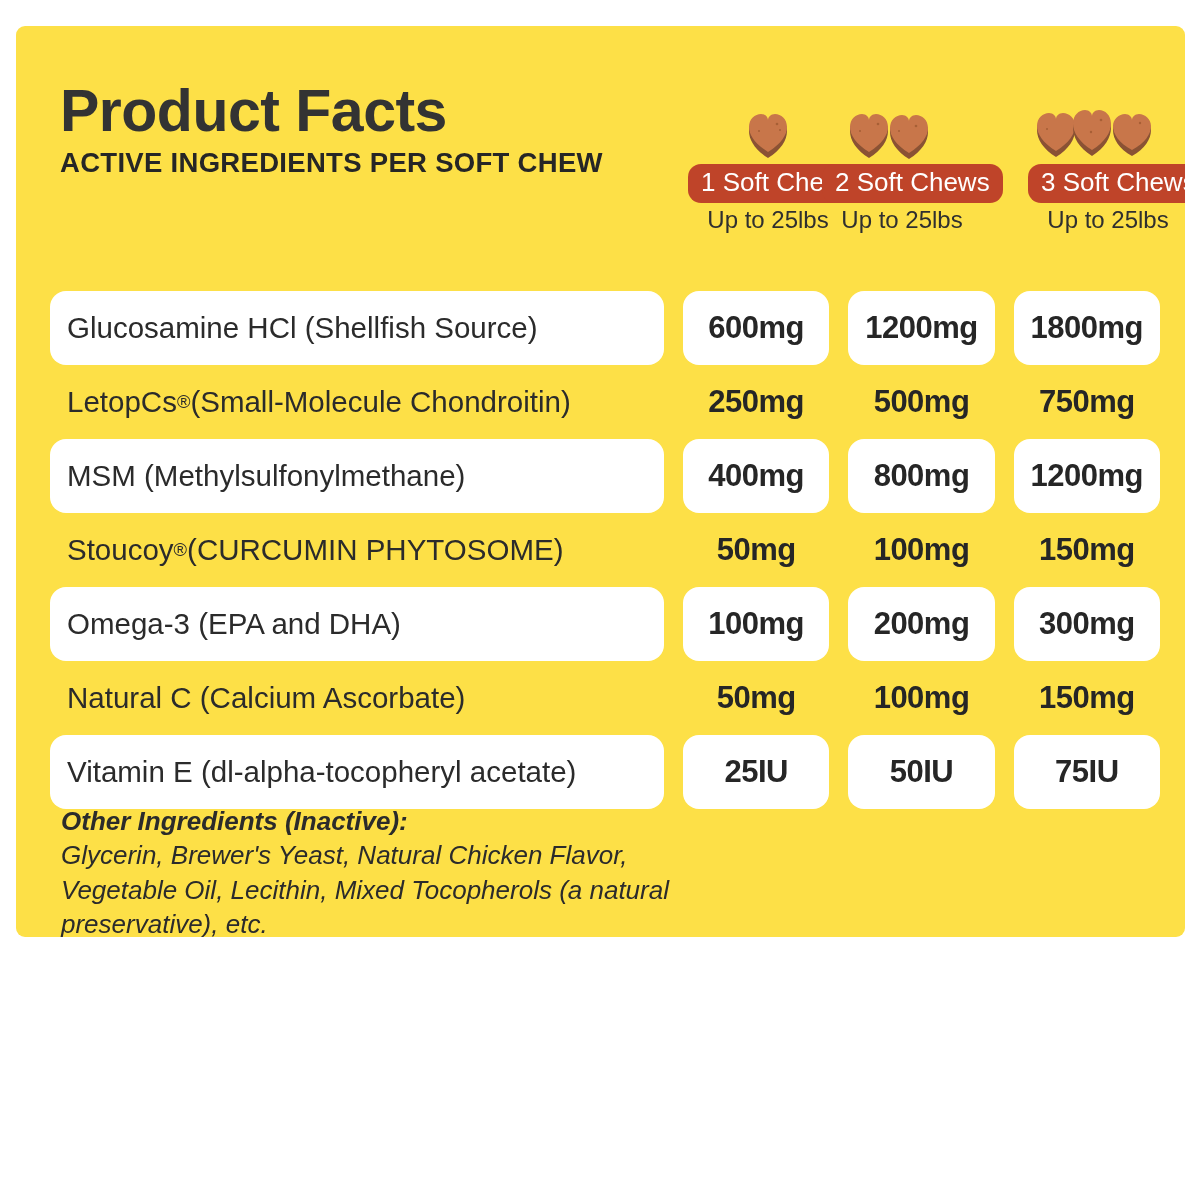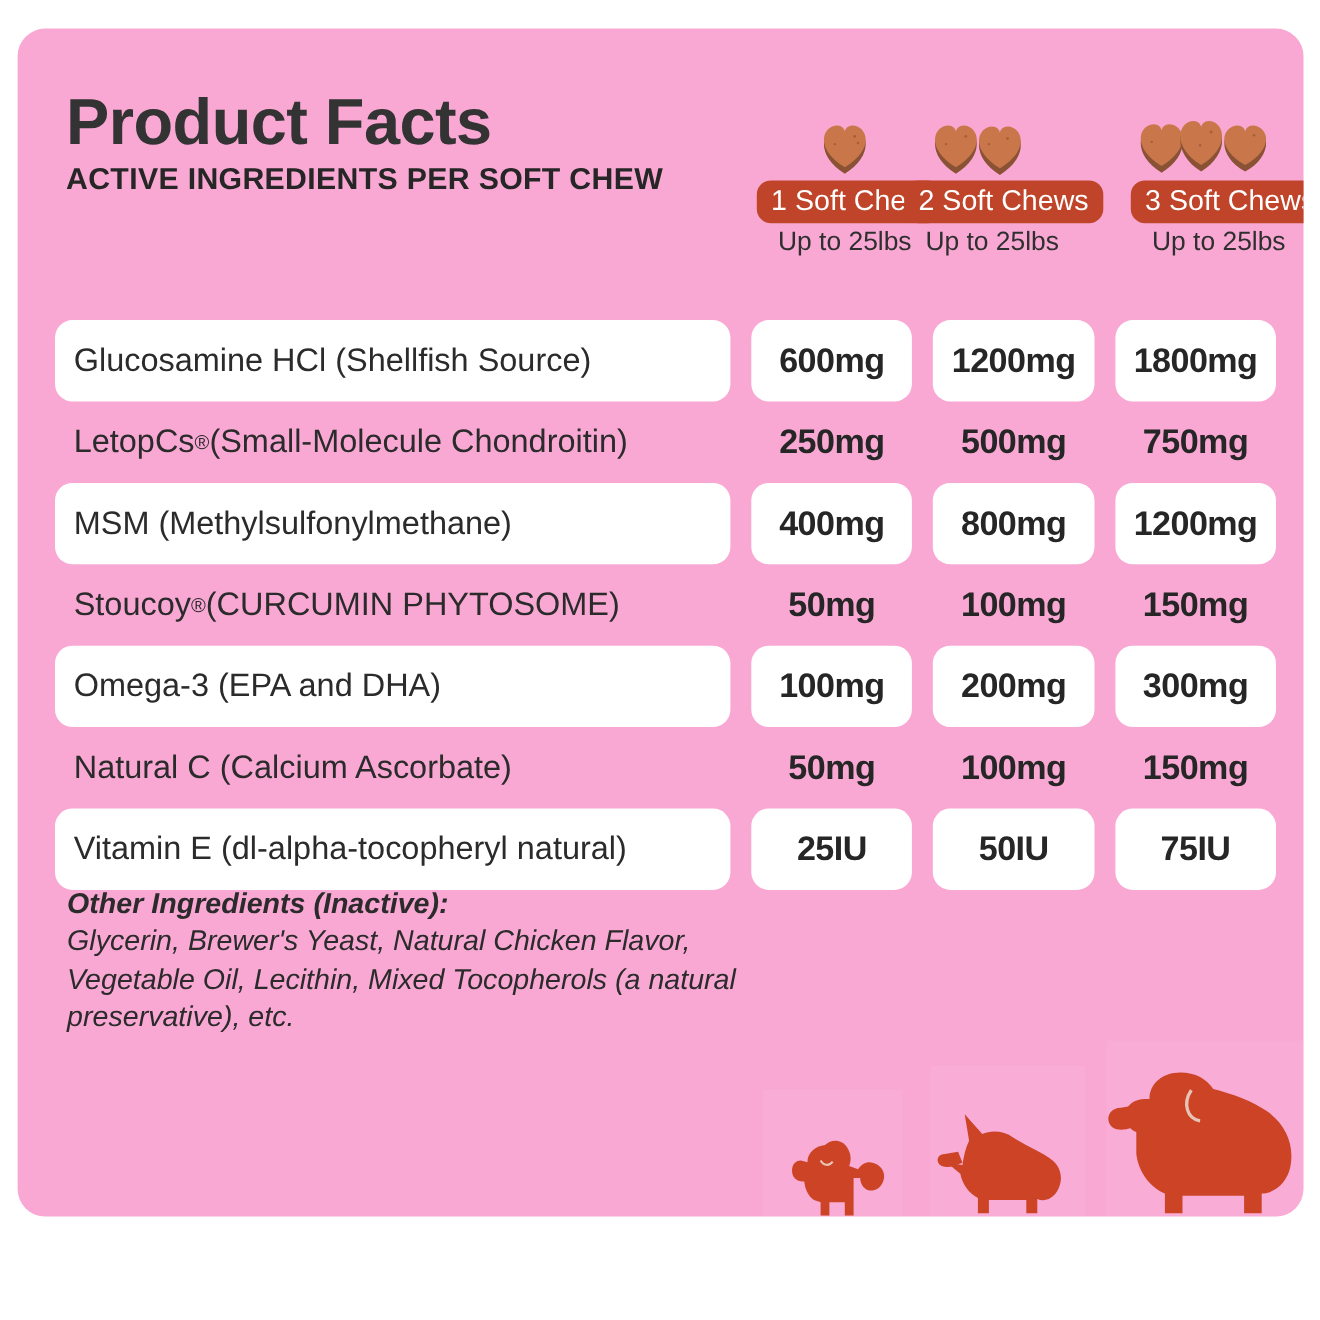--- a/index.html
+++ b/index.html
@@ -12,23 +12,23 @@
     height: 1200px;
     font-family: "Liberation Sans", sans-serif;
     overflow: hidden;
   }
 
   #card {
     position: absolute;
     left: 16px;
     top: 26px;
     width: 1169px;
-    height: 1080px;
-    background: #f9a8d4;
-    border-radius: 25px;
+    height: 911px;
+    background: #fde047;
+    border-radius: 9px;
     overflow: hidden;
   }
 
   
   #header {
     position: absolute;
     left: 44px;
     top: 55px;
     width: 640px;
   }
@@ -280,21 +280,21 @@
     </div>
 
     <div class="row">
       <div class="name-cell">Natural C (Calcium Ascorbate)</div>
       <div class="val-cell">50mg</div>
       <div class="val-cell">100mg</div>
       <div class="val-cell">150mg</div>
     </div>
 
     <div class="row alt">
-      <div class="name-cell">Vitamin E (dl-alpha-tocopheryl natural)</div>
+      <div class="name-cell">Vitamin E (dl-alpha-tocopheryl acetate)</div>
       <div class="val-cell">25IU</div>
       <div class="val-cell">50IU</div>
       <div class="val-cell">75IU</div>
     </div>
 
   </div>
 
   <div id="other">
     <div id="other-title">Other Ingredients (Inactive):</div>
     <div id="other-body">Glycerin, Brewer's Yeast, Natural Chicken Flavor, Vegetable Oil, Lecithin, Mixed Tocopherols (a natural preservative), etc.</div>

